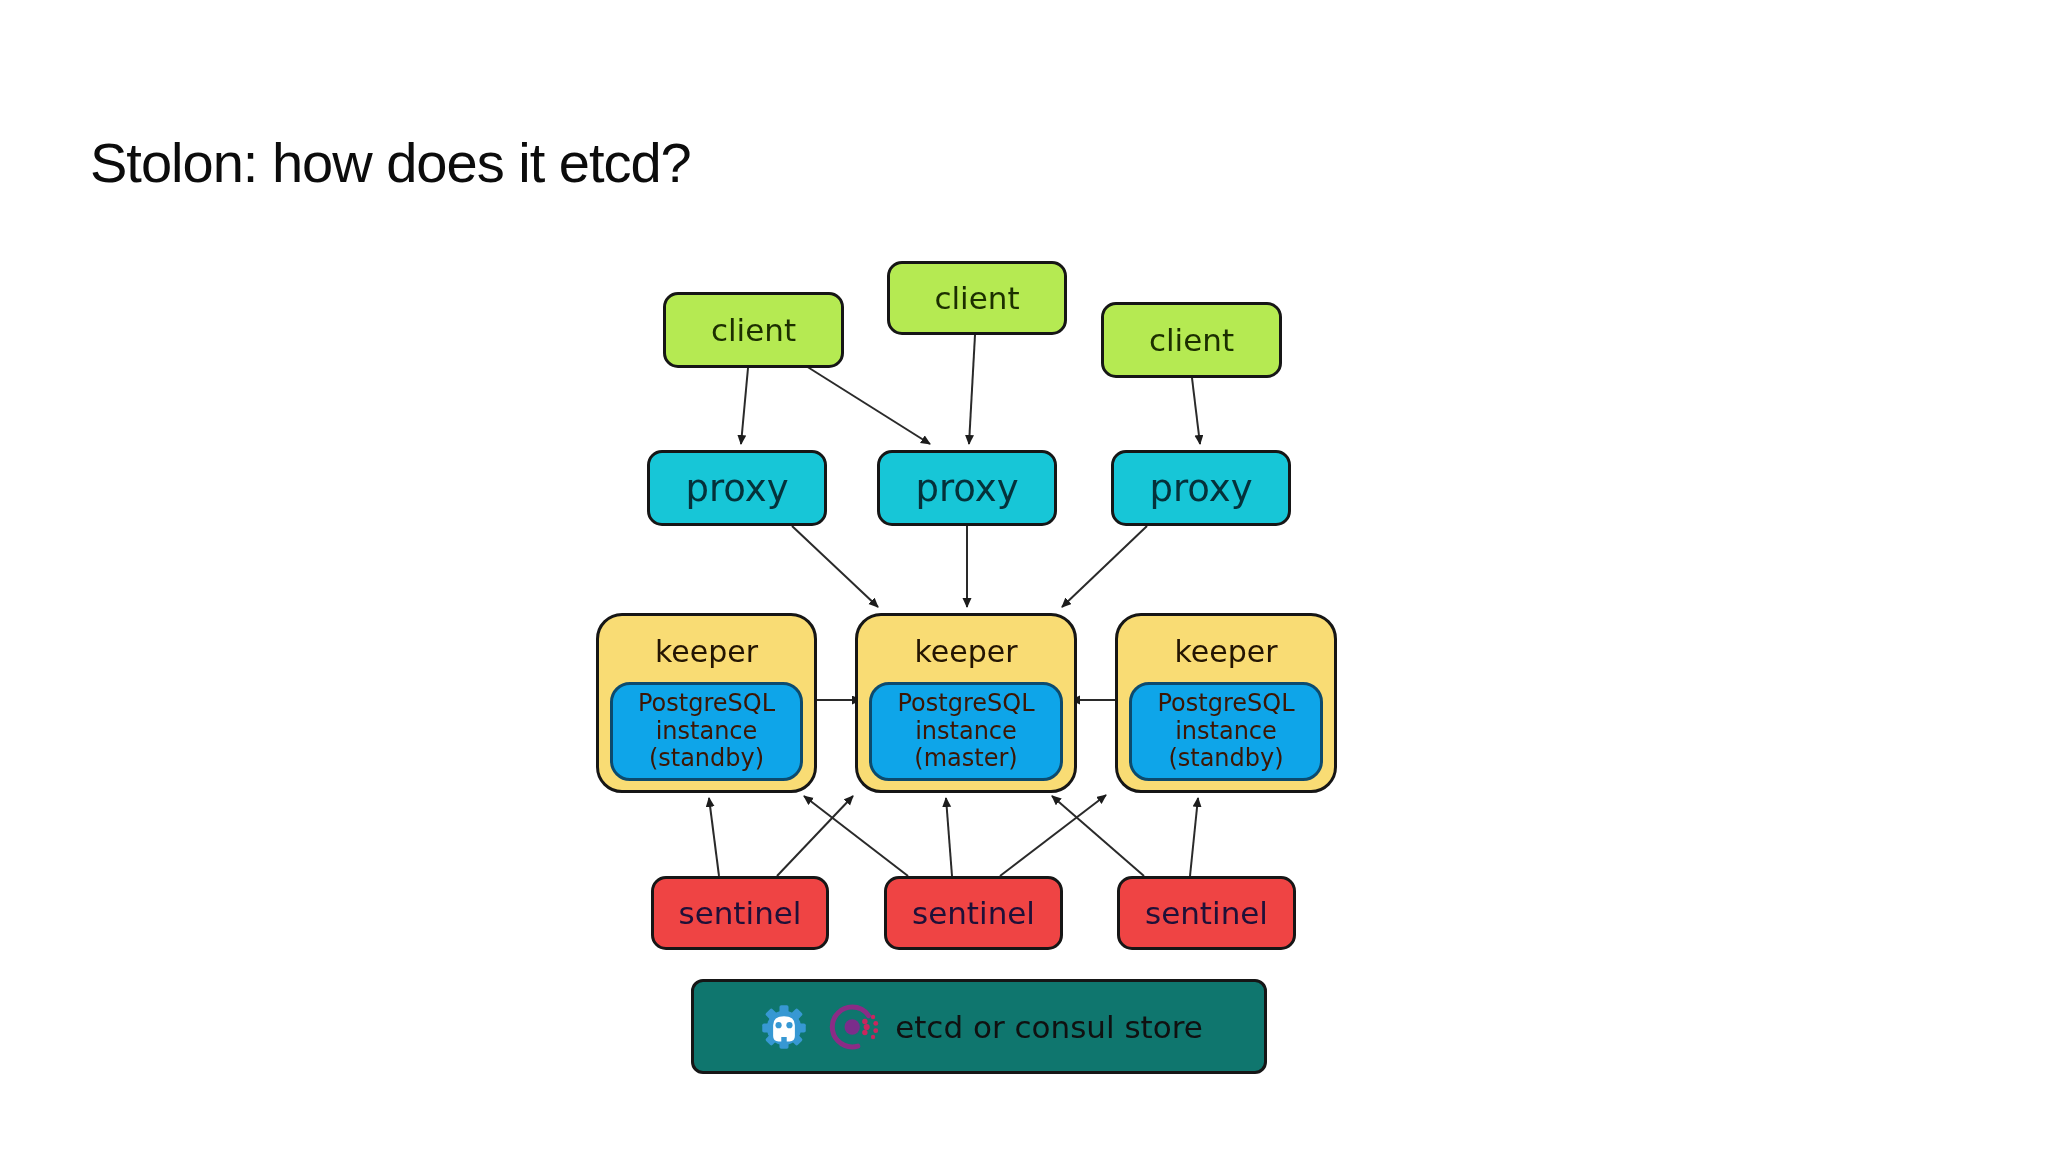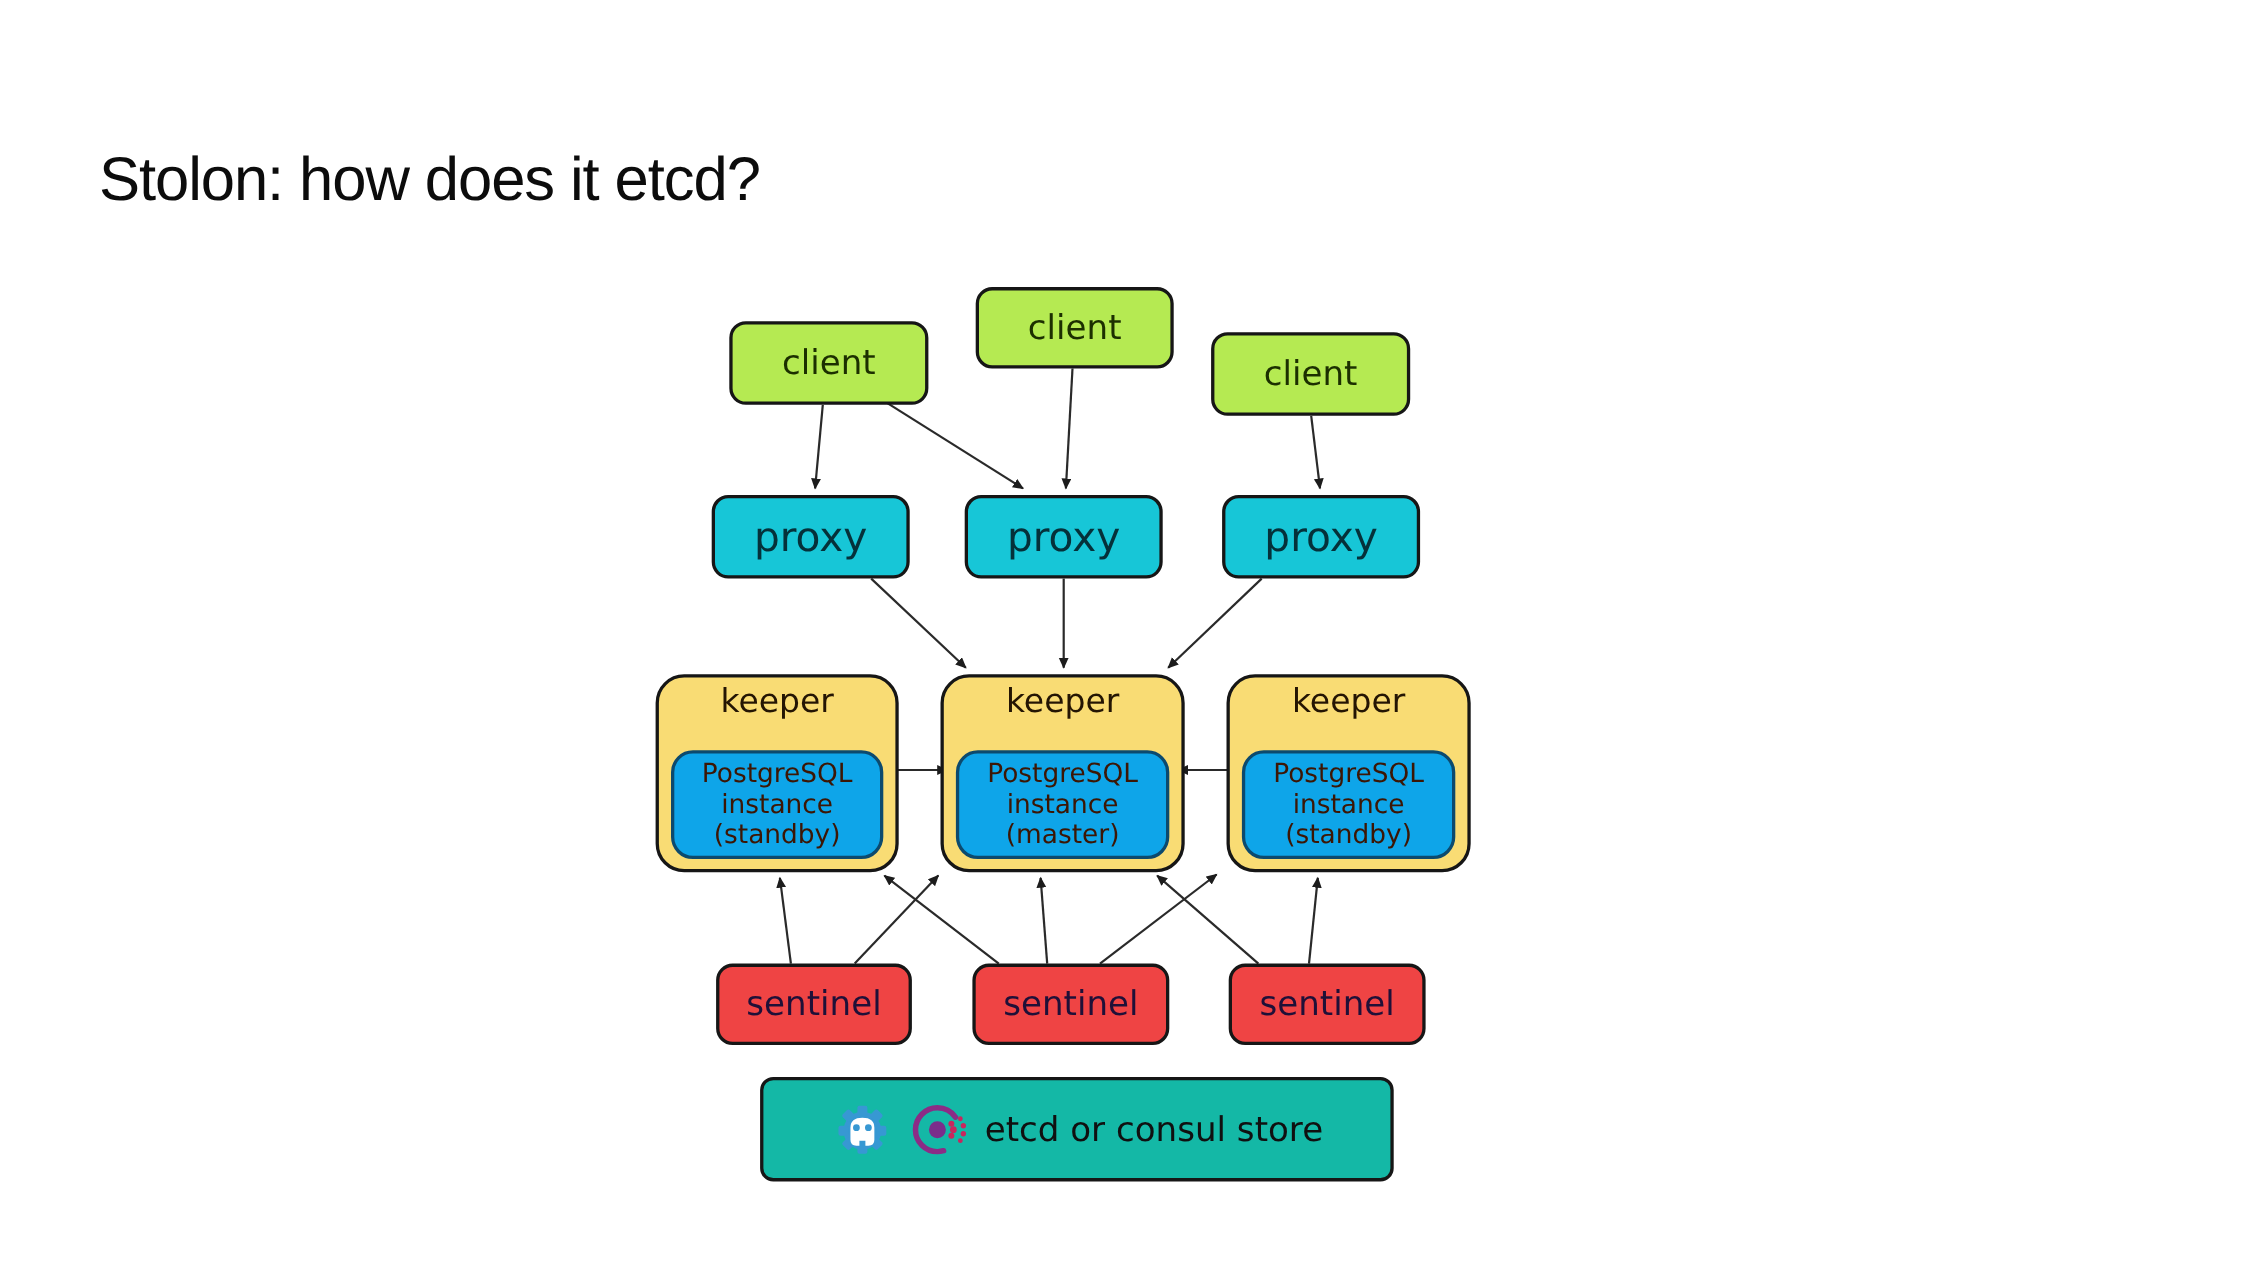--- a/index.html
+++ b/index.html
@@ -8,27 +8,27 @@
   .title{position:absolute;left:90px;top:130px;
          font-family:"Liberation Sans",sans-serif;font-size:56px;
          color:#0c0c0c;letter-spacing:-1px;white-space:nowrap;}
   svg.edges{position:absolute;left:0;top:0;}
   .node{position:absolute;display:flex;align-items:center;justify-content:center;
         box-sizing:border-box;border:3px solid #161616;white-space:nowrap;}
   .client{background:#b5ea52;border-radius:15px;color:#1c2f00;font-size:31px;}
   .proxy{background:#17c6d7;border-radius:15px;color:#05313a;font-size:37px;}
   .keeper{background:#f9dc74;border-radius:26px;color:#241503;
           flex-direction:column;justify-content:flex-start;}
-  .keeper-label{font-size:30px;padding-top:4px;}
+  .keeper-label{font-size:30px;padding-top:18px;}
   .pg{position:absolute;left:11px;right:11px;top:66px;bottom:9px;
       background:#0ea5e9;border:3px solid #0c4a6e;border-radius:20px;
       color:#3c1604;font-size:24px;line-height:1.16;display:flex;
       flex-direction:column;align-items:center;justify-content:center;text-align:center;}
   .sentinel{background:#ef4444;border-radius:15px;color:#1f1038;font-size:31px;}
-  .store{background:#14b8a6;border-radius:12px;color:#101010;font-size:31px;gap:12px;}
+  .store{background:#0f766e;border-radius:12px;color:#101010;font-size:31px;gap:12px;}
   .store .icon{display:flex;align-items:center;}
   
   #client1{left:663px;top:292px;width:181px;height:76px;}
   #client2{left:887px;top:261px;width:180px;height:74px;}
   #client3{left:1101px;top:302px;width:181px;height:76px;}
   #proxy1{left:647px;top:450px;width:180px;height:76px;}
   #proxy2{left:877px;top:450px;width:180px;height:76px;}
   #proxy3{left:1111px;top:450px;width:180px;height:76px;}
   #keeper1{left:596px;top:613px;width:221px;height:180px;}
   #keeper2{left:855px;top:613px;width:222px;height:180px;}

